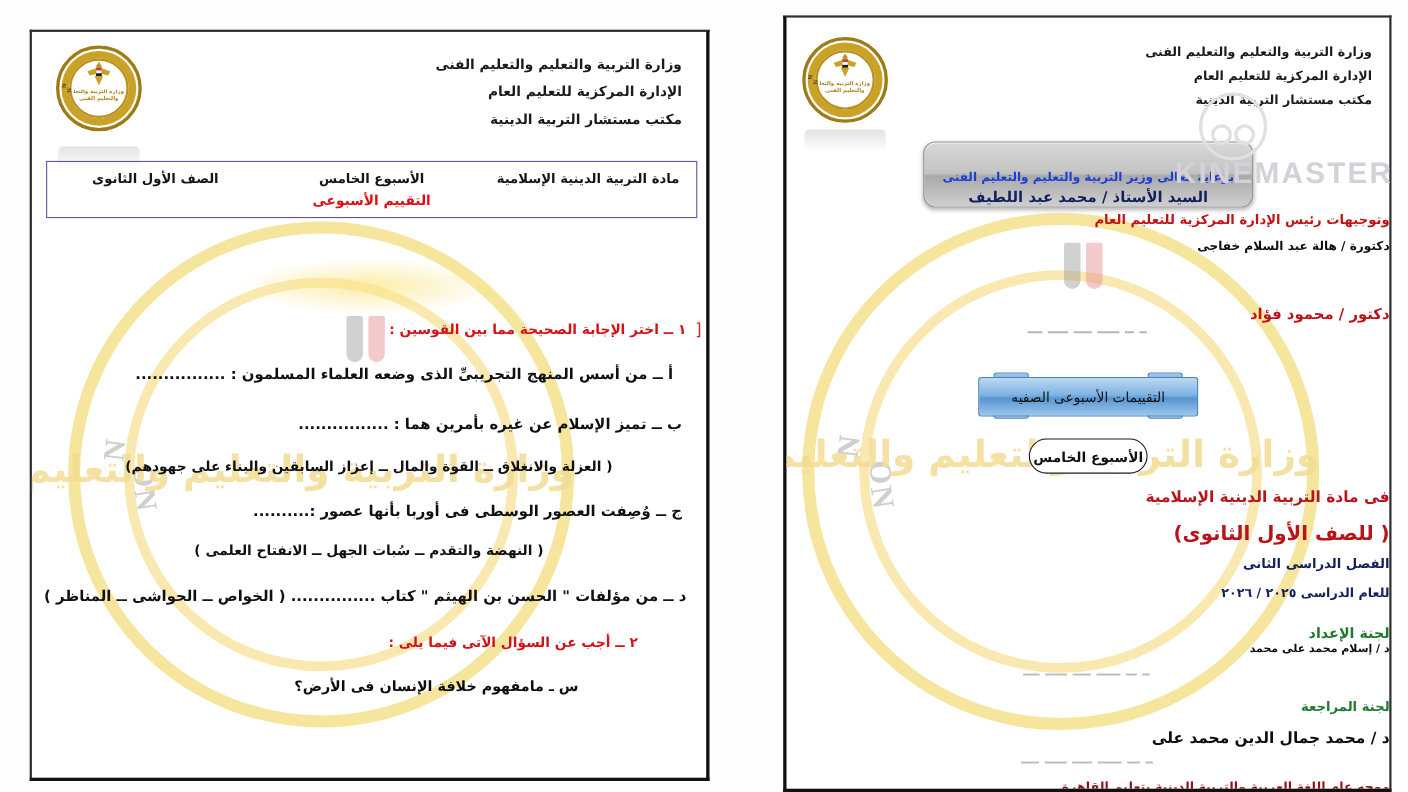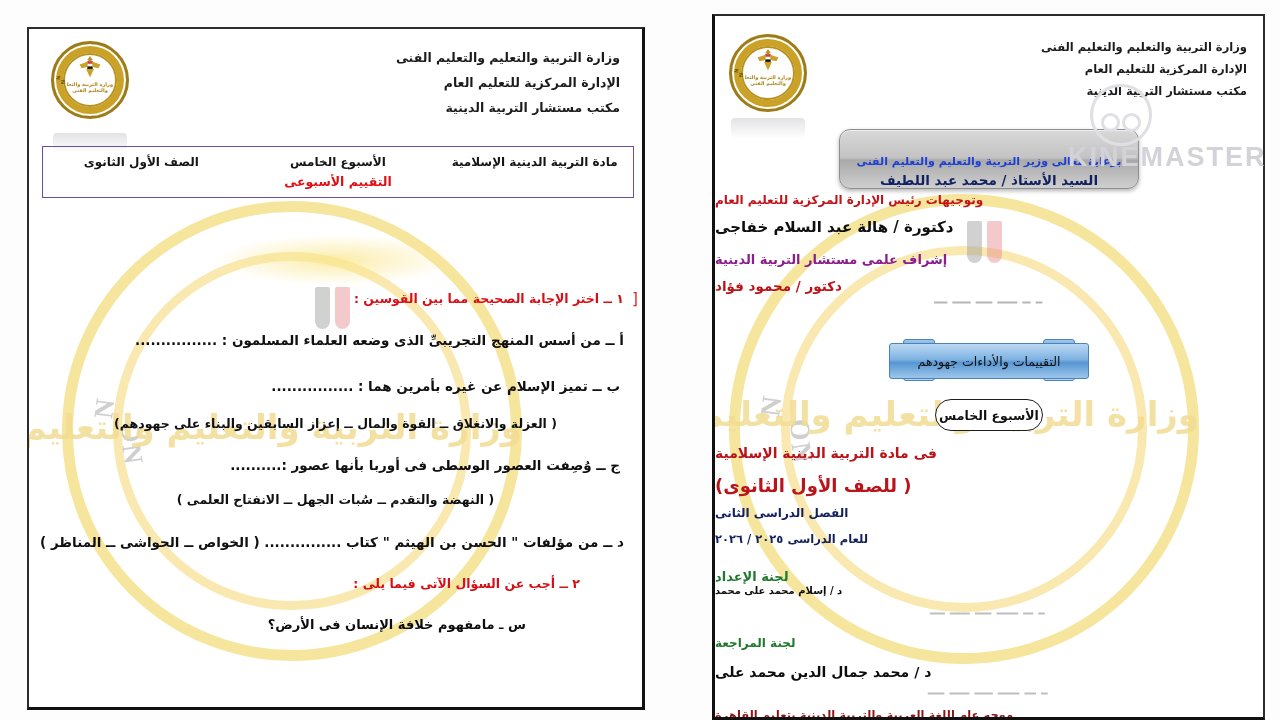--- a/index.html
+++ b/index.html
@@ -346,21 +346,21 @@
   .gray-box .l2 {
     font-family: "DejaVu Sans", sans-serif;
     font-size: 13.5px;
     font-weight: bold;
     color: #11205e;
     white-space: nowrap;
   }
   .r-center {
     position: absolute;
     left: 0; right: 0;
-    text-align: left;
+    text-align: right;
     direction: rtl;
     z-index: 4;
     white-space: nowrap;
     font-family: "DejaVu Sans", sans-serif;
     font-weight: bold;
   }
 
   
   .ribbon {
     position: absolute;
@@ -548,21 +548,21 @@
 
     <div class="group-glow"></div>
 
     <div class="qbody">
 
       <div class="q-head" style="margin-bottom:26px;">
         <span class="red-marker">[</span>
         <span>١ ــ اختر الإجابة الصحيحة مما بين القوسين :</span>
       </div>
 
-      <div class="q-line" style="margin-right:2px;">أ ــ من أسس المنهج التجريبىِّ الذى وضعه العلماء المسلمون : ................</div>
+      <div class="q-line" style="margin-right:14px;">أ ــ من أسس المنهج التجريبىِّ الذى وضعه العلماء المسلمون : ................</div>
 
       <div class="q-line" style="margin-right:6px; margin-top:30px;">ب ــ تميز الإسلام عن غيره بأمرين هما : ................</div>
       <div class="q-opts" style="text-align:center; margin-top:22px;">( العزلة والانغلاق ــ القوة والمال ــ إعزاز السابقين والبناء على جهودهم)</div>
 
       <div class="q-line" style="margin-right:6px; margin-top:26px;">ج ــ وُصِفت العصور الوسطى فى أوربا بأنها عصور :..........</div>
       <div class="q-opts" style="text-align:center; margin-top:19px;">( النهضة والتقدم ــ سُبات الجهل ــ الانفتاح العلمى )</div>
 
       <div class="q-line" style="margin-right:2px; margin-top:27px;">د ــ من مؤلفات " الحسن بن الهيثم " كتاب ............... ( الخواص ــ الحواشى ــ  المناظر )</div>
 
       <div class="q2-head" style="margin-top:26px; padding-right:46px;">٢ ــ أجب عن السؤال الآتى فيما يلى :</div>
@@ -626,35 +626,34 @@
       <div>الإدارة المركزية للتعليم العام</div>
       <div>مكتب مستشار التربية الدينية</div>
     </div>
 
     <div class="gray-box">
       <div class="l1">برعاية معالى وزير التربية والتعليم والتعليم الفنى</div>
       <div class="l2">السيد الأستاذ / محمد عبد اللطيف</div>
     </div>
 
     <div class="r-center" style="top:177px; font-size:12px; color:#c0141a;">وتوجيهات رئيس الإدارة المركزية للتعليم العام</div>
-    <div class="r-center" style="top:202px; font-size:15px; color:#0f0f0f;">دكتورة / هالة عبد السلام خفاجى</div>
-
-    <div class="r-center" style="top:236px; font-size:13px; color:#8c1d8c;">إشراف علمى مستشار التربية الدينية</div>
+    <div class="r-center" style="top:202px; font-size:11px; color:#0f0f0f;">دكتورة / هالة عبد السلام خفاجى</div>
+
     <div class="r-center" style="top:262px; font-size:13.5px; color:#b8141a;">دكتور / محمود فؤاد</div>
     <svg class="squiggle" style="width:140px; position:absolute; left:50%; transform:translateX(-50%); top:283px;" viewBox="0 0 140 6" aria-hidden="true">
       <path d="M4 3 h16 M26 3 h22 M54 3 h20 M80 3 h24 M110 3 h10 M126 3 h8" stroke="#7b7b7b" stroke-width="2.2" fill="none"></path>
     </svg>
 
     <div class="ribbon">
       <div class="tab-l"></div>
         <div class="tab-r"></div>
       <div class="tab-bl"></div>
         <div class="tab-br"></div>
       <div class="band">
-        <span>التقييمات والأداءات جهودهم</span>
+        <span>التقييمات الأسبوعى الصفيه</span>
       </div>
     </div>
 
     <div class="week-pill">
       <span>الأسبوع الخامس</span>
     </div>
 
     <div class="r-center" style="top:429px; font-size:14px; color:#b8141a;">فى مادة التربية الدينية الإسلامية</div>
     <div class="r-center" style="top:459px; font-size:18px; color:#b8141a;">( للصف الأول الثانوى)</div>
     <div class="r-center" style="top:490px; font-size:12px; color:#12205e;">الفصل الدراسى الثانى</div>

